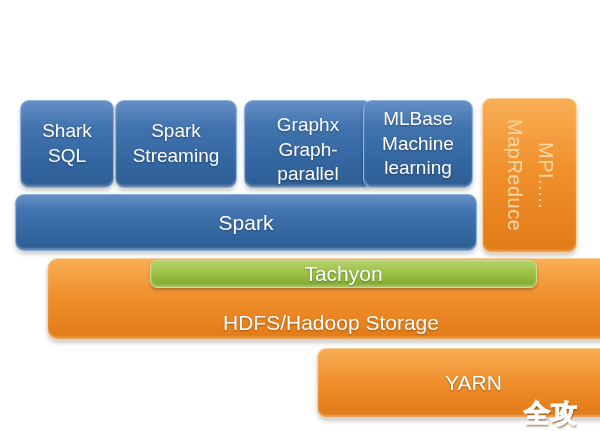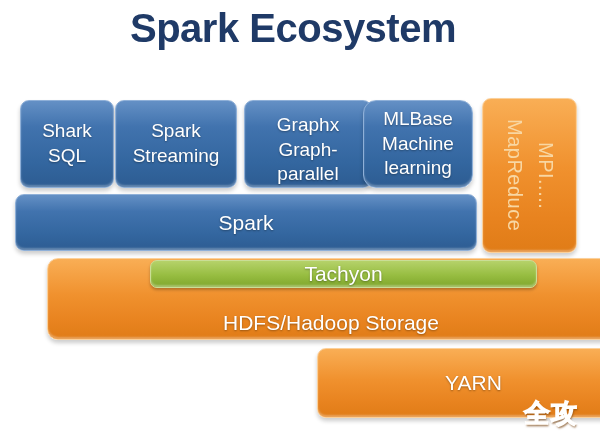--- a/index.html
+++ b/index.html
@@ -42,21 +42,21 @@
   }
   .green{
     background:linear-gradient(to bottom,#b5d26a 0%,#97bd41 55%,#7fa62c 100%);
     border:1px solid #cade96;
     box-shadow:0 2px 3px rgba(0,0,0,0.25), inset 0 -2px 2px rgba(255,255,255,0.3);
   }
   
   #box-shark-sql        {left:20px; top:100px;width:94px; height:88px;}
   #box-spark-streaming  {left:115px;top:100px;width:122px;height:88px;}
   #box-graphx           {left:244px;top:100px;width:128px;height:88px;align-items:flex-end;}
-  #box-mlbase           {left:363px;top:100px;width:110px;height:88px;border-radius:13px;}
+  #box-mlbase           {left:363px;top:100px;width:110px;height:88px;}
   #box-mpi              {left:482px;top:98px; width:95px; height:155px;}
   .toplabel{font-size:19px;}
   .mpi-label{
     writing-mode:vertical-rl;
     white-space:pre-line;
     font-size:20px;
     line-height:1.55;
     color:#f8d7a3;
     text-align:center;
     letter-spacing:0.5px;
@@ -84,21 +84,20 @@
     -webkit-text-stroke:1.2px #ffffff;
     text-shadow:1px 2px 2px rgba(110,55,0,0.65);
     letter-spacing:1px;
   }
 </style>
 </head>
 <body>
 
 <div id="canvas">
 
-  <div class="title">Spark Ecosystem</div>
 
   <div class="box blue" id="box-shark-sql">
     <span class="label toplabel">Shark
 SQL</span>
   </div>
   <div class="box blue" id="box-spark-streaming">
     <span class="label toplabel">Spark
 Streaming</span>
   </div>
   <div class="box blue" id="box-graphx">

